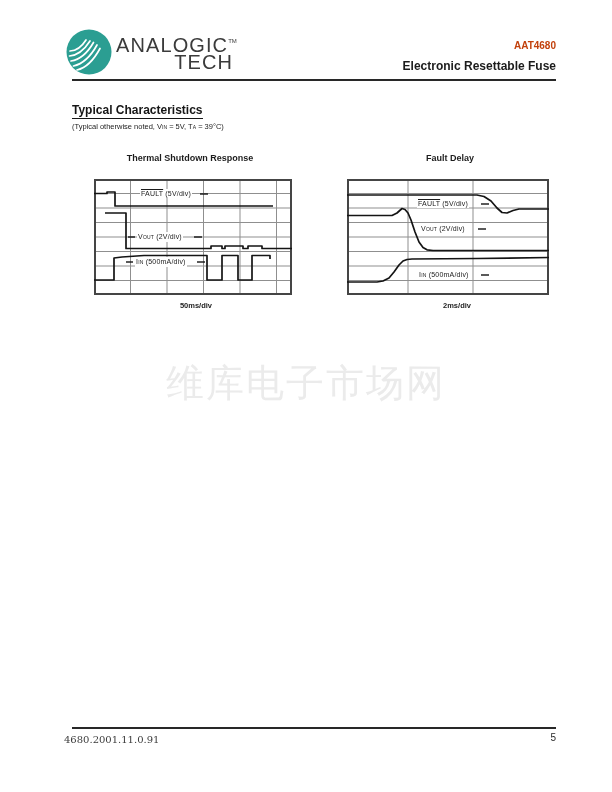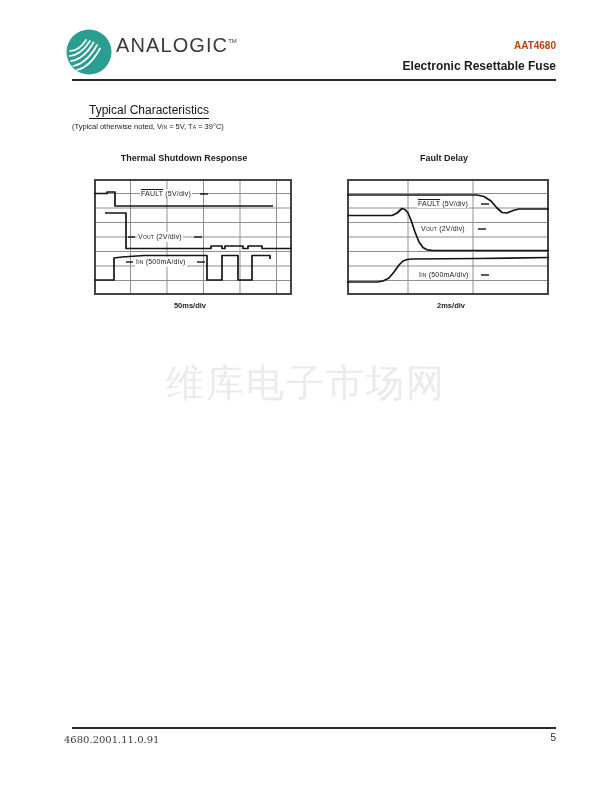--- a/index.html
+++ b/index.html
@@ -11,27 +11,27 @@
   .logo-icon{left:66px;top:29px;width:46px;height:46px;}
   .wordmark{left:116px;top:31px;width:122px;color:#3b3b3b;}
   .brand1{font-size:20px;letter-spacing:1.1px;line-height:20px;white-space:nowrap;}
   .tm{font-size:6px;vertical-align:9px;letter-spacing:0;}
   .brand2{font-size:20px;letter-spacing:1.1px;line-height:19px;text-align:right;padding-right:5px;margin-top:-2px;}
   .part-number{right:56px;top:40px;font-size:10px;font-weight:bold;color:#c2410c;}
   .product-title{right:56px;top:59px;font-size:12px;font-weight:bold;color:#1c1c1c;padding-left:20px;}
   .header-rule{left:72px;top:79px;width:484px;height:2px;background:#282828;}
 
   
-  .section-title{left:89px;top:103px;font-size:12px;font-weight:normal;color:#161616;
+  .section-title{left:72px;top:103px;font-size:12px;font-weight:bold;color:#161616;
                  border-bottom:1.5px solid #161616;padding-bottom:1px;}
   .conditions{left:72px;top:122px;font-size:7.5px;color:#222;}
   .conditions .sub{font-size:5px;}
 
   
-  .figure{position:absolute;height:170px;}
+  .figure{position:absolute;height:170px;padding-left:12px;}
   .fig-thermal{left:94px;top:150px;width:198px;}
   .fig-fault{left:347px;top:150px;width:224px;}
   .fig-title{position:absolute;top:3px;left:0;width:100%;text-align:center;
              font-size:9px;font-weight:bold;color:#1d1d1d;white-space:nowrap;}
   .fig-thermal .fig-title{transform:translateX(-9px);}
   .fig-fault .fig-title{transform:translateX(-15px);}
   .plot{position:absolute;top:29px;left:0;}
   .fig-caption{position:absolute;top:151px;left:0;width:100%;text-align:center;
                font-size:7.5px;font-weight:bold;color:#1d1d1d;}
   .fig-thermal .fig-caption{transform:translateX(-3px);}
@@ -67,20 +67,21 @@
         <path d="M4 22 Q13 22 20 11"></path>
         <path d="M3.5 27 Q15 26 24 12"></path>
         <path d="M5 32 Q18 30 27.5 13.5"></path>
         <path d="M7.5 37 Q21 34 31 16"></path>
         <path d="M11 41 Q24 38 34 19.5"></path>
       </g>
     </svg>
   </div>
   <div class="abs wordmark">
     <div class="brand1"><span>ANALOGIC</span><span class="tm">TM</span></div>
+    <div class="brand2">TECH</div>
   </div>
   <div class="abs part-number">AAT4680</div>
   <div class="abs product-title">Electronic Resettable Fuse</div>
   <div class="abs header-rule"></div>
 
   <div class="abs section-title">Typical Characteristics</div>
   <div class="abs conditions"><span>(Typical otherwise noted, V</span><span class="sub">IN</span><span> = 5V, T</span><span class="sub">A</span><span> = 39°C)</span></div>
 
   <div class="figure fig-thermal">
     <div class="fig-title">Thermal Shutdown Response</div>

